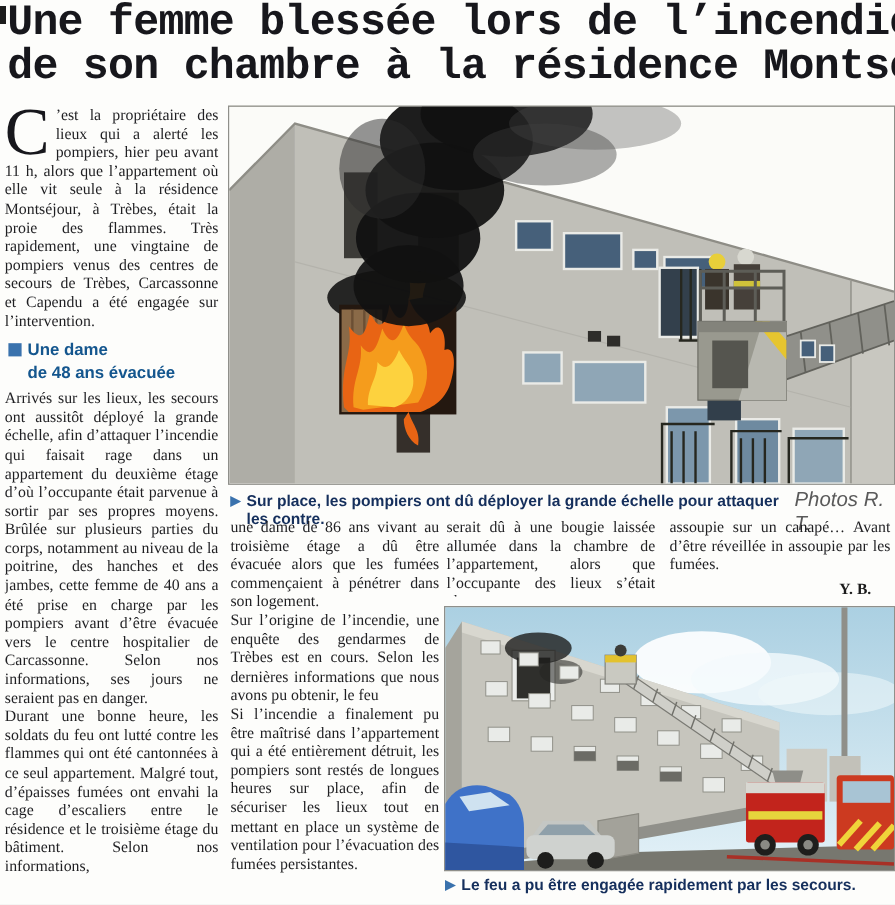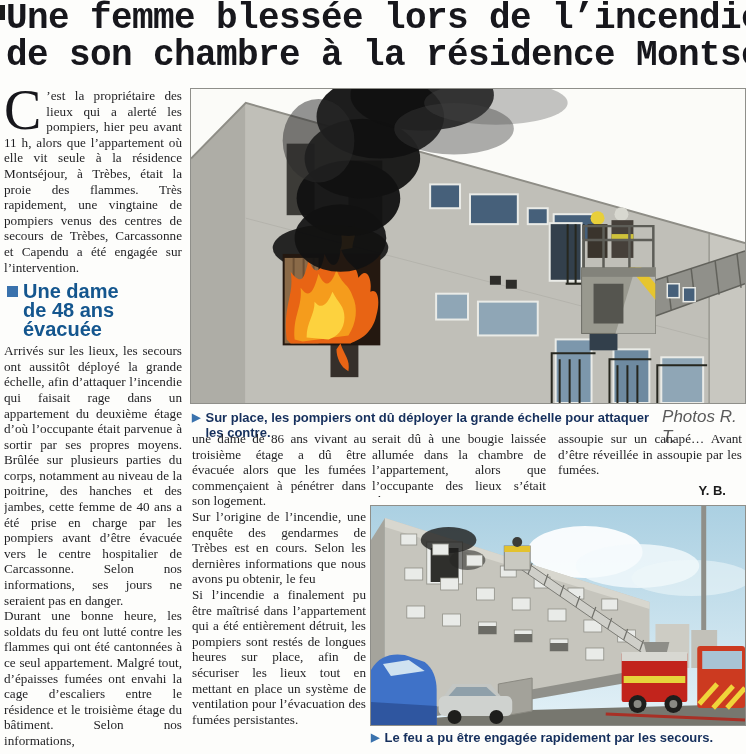--- a/index.html
+++ b/index.html
@@ -18,24 +18,24 @@
   .col{position:absolute;font-size:13.2px;line-height:15.6px;text-align:justify;overflow:hidden;}
   .col p{margin:0;}
   .col1{left:4px;top:88px;width:178px;height:664px;}
   .col2{left:192px;top:431px;width:174px;height:322px;}
   .col3{left:372px;top:431px;width:174px;height:66px;}
   .col4{left:558px;top:431px;width:184px;height:72px;}
   .dropcap{float:left;font-family:"Liberation Serif",serif;font-weight:400;
            font-size:56px;line-height:43px;padding:1px 5px 0 0;color:var(--headline-ink);}
   .subhead{position:relative;margin:7px 0 4px;padding-left:19px;
            font-family:"Liberation Sans",sans-serif;font-weight:bold;
-           font-size:20px;line-height:19px;color:var(--subhead-blue);text-align:left;}
+           font-size:14px;line-height:19px;color:var(--subhead-blue);text-align:left;}
   .subhead .sq{position:absolute;left:3px;top:4px;width:11px;height:11px;background:var(--accent-blue);}
   .byline{margin-top:5px;padding-right:16px;text-align:right;
-          font-family:Liberation Sans, sans-serif;font-weight:bold;font-size:13px;
+          font-family:Liberation Serif, serif;font-weight:bold;font-size:13px;
           color:var(--byline-ink);}
   figure.photo{position:absolute;margin:0;border:1px solid #8f8f8a;box-sizing:border-box;background:#cfcfc9;}
   figure.photo svg{display:block;width:100%;height:100%;}
   .photo-top{left:190px;top:88px;width:556px;height:316px;}
   .photo-bottom{left:370px;top:505px;width:376px;height:221px;}
   .caption{position:absolute;display:flex;align-items:baseline;gap:5px;
            font-family:"Liberation Sans",sans-serif;font-weight:bold;font-size:13px;
            color:var(--caption-navy);}
   .caption .marker{color:var(--accent-blue);font-size:11px;transform:translateY(-1px);}
   .caption .credit{margin-left:auto;font-weight:normal;font-style:italic;font-size:17px;

